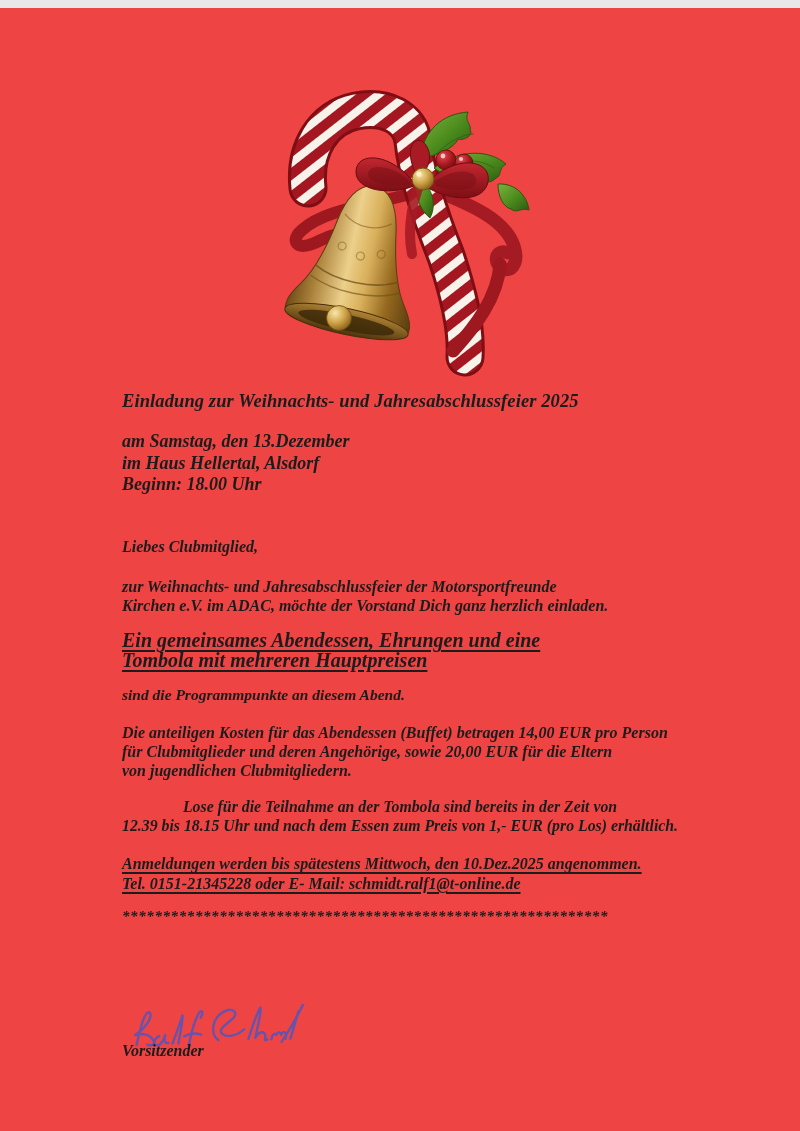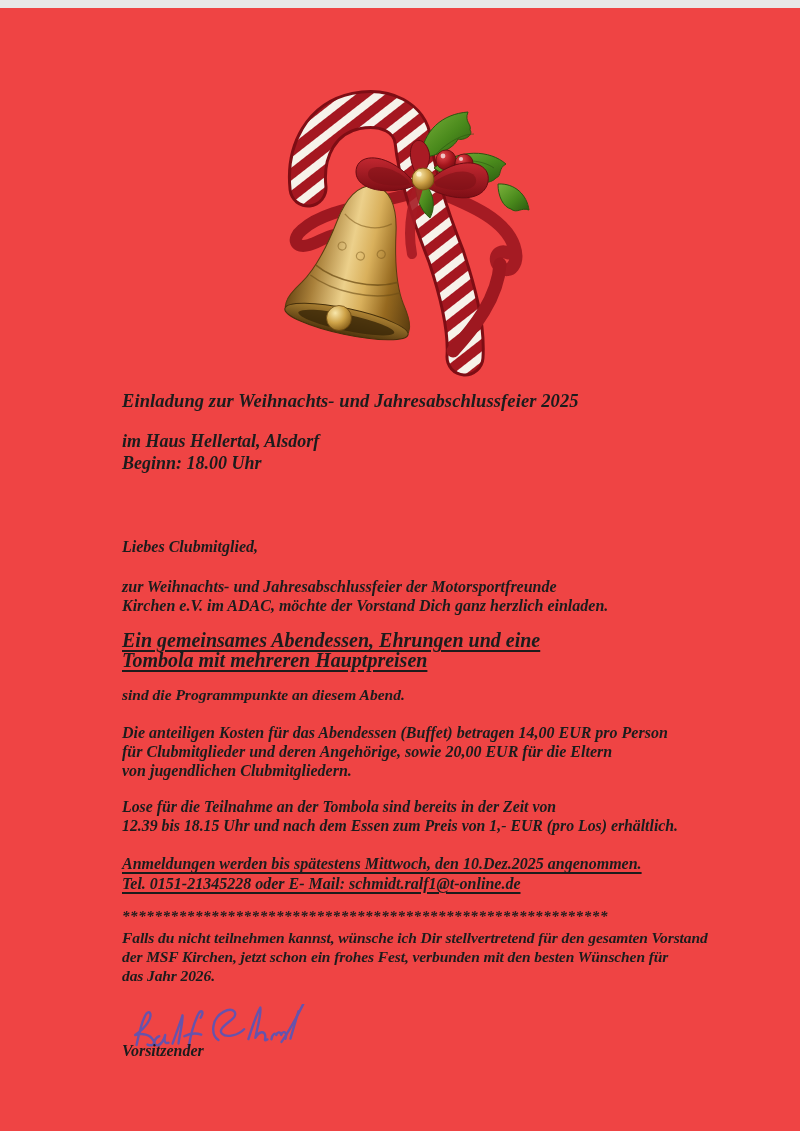--- a/index.html
+++ b/index.html
@@ -17,21 +17,21 @@
   }
   .abs{position:absolute;left:122px;}
   .title{top:382px;font-size:18.5px;line-height:22px;letter-spacing:.1px;}
   .event{top:423px;font-size:18px;line-height:21.5px;}
   .salutation{top:529px;font-size:16px;line-height:19px;}
   .invite{top:569px;font-size:16px;line-height:19px;}
   .highlight{top:623px;font-size:20px;line-height:19.5px;}
   .highlight .line{text-decoration:underline;text-decoration-thickness:1.8px;text-underline-offset:3px;}
   .note{top:677px;font-size:15.5px;line-height:19px;}
   .costs{top:716px;font-size:16px;line-height:18.8px;}
-  .raffle{top:789px;font-size:15.8px;line-height:19px;}
+  .raffle{top:789px;font-size:15.8px;line-height:19px;text-align:center;}
   .registration{top:846px;font-size:16px;line-height:19.5px;}
   .registration .line{text-decoration:underline;text-decoration-thickness:1.8px;text-underline-offset:3px;}
   .separator{top:899px;font-size:15px;line-height:18px;letter-spacing:.6px;}
   .closing{top:920px;font-size:15.5px;line-height:19px;letter-spacing:-.1px;}
   .role{top:1033px;font-size:16px;line-height:19px;}
   .illustration{position:absolute;left:260px;top:70px;width:278px;height:300px;}
   .signature{position:absolute;left:126px;top:996px;width:190px;height:48px;}
   .line{white-space:pre;}
 </style>
 </head>
@@ -131,20 +131,21 @@
         <path d="M158,110 C150,134 148,156 152,176" fill="none" stroke="#a51b23" stroke-width="10" stroke-linecap="round" opacity=".9"></path>
         <circle cx="163" cy="101" r="11" fill="url(#ballGrad)" stroke="#7a5112" stroke-width="1"></circle>
         <circle cx="159" cy="96" r="2.6" fill="#fdf3cf" opacity=".9"></circle>
       </g>
     </svg>
   </div>
 
   <div class="abs title">Einladung zur Weihnachts- und Jahresabschlussfeier 2025</div>
 
   <div class="abs event">
+    <div class="line">am Samstag, den 13.Dezember</div>
     <div class="line">im Haus Hellertal, Alsdorf</div>
     <div class="line">Beginn: 18.00 Uhr</div>
   </div>
 
   <div class="abs salutation">Liebes Clubmitglied,</div>
 
   <div class="abs invite">
     <div class="line">zur Weihnachts- und Jahresabschlussfeier der Motorsportfreunde</div>
     <div class="line">Kirchen e.V. im ADAC, möchte der Vorstand Dich ganz herzlich einladen.</div>
   </div>
@@ -167,25 +168,20 @@
     <div class="line">12.39 bis 18.15 Uhr und nach dem Essen zum Preis von 1,- EUR (pro Los) erhältlich.</div>
   </div>
 
   <div class="abs registration">
     <div class="line">Anmeldungen werden bis spätestens Mittwoch, den 10.Dez.2025 angenommen.</div>
     <div class="line">Tel. 0151-21345228 oder E- Mail: schmidt.ralf1@t-online.de</div>
   </div>
 
   <div class="abs separator">************************************************************</div>
 
-  <div class="abs closing">
-    <div class="line">Falls du nicht teilnehmen kannst, wünsche ich Dir stellvertretend für den gesamten Vorstand</div>
-    <div class="line">der MSF Kirchen, jetzt schon ein frohes Fest, verbunden mit den besten Wünschen für</div>
-    <div class="line">das Jahr 2026.</div>
-  </div>
 
   <div class="signature" aria-label="Ralf Schmidt">
     <svg viewBox="0 0 190 48" width="190" height="48">
       <g fill="none" stroke="#5b55b5" stroke-width="2.4" stroke-linecap="round" stroke-linejoin="round" opacity=".92" transform="rotate(-2 95 24)">
         <path d="M10,38 C13,26 17,12 21,7 C25,3 27,9 22,16 C18,22 12,26 9,28 C16,26 24,28 27,34 C29,38 25,40 21,38"></path>
         <path d="M33,30 C28,32 26,38 30,39 C34,40 38,33 39,29 C38,33 37,38 42,37"></path>
         <path d="M46,38 C50,28 55,16 57,10 C57,18 53,31 52,38"></path>
         <path d="M62,42 C64,32 68,18 73,9 C76,4 79,7 75,13"></path>
         <path d="M58,31 C64,28 70,28 75,30"></path>
         <path d="M92,36 C84,30 86,14 98,8 C108,3 114,10 106,16 C98,22 92,26 96,30 C100,34 112,32 118,26"></path>

